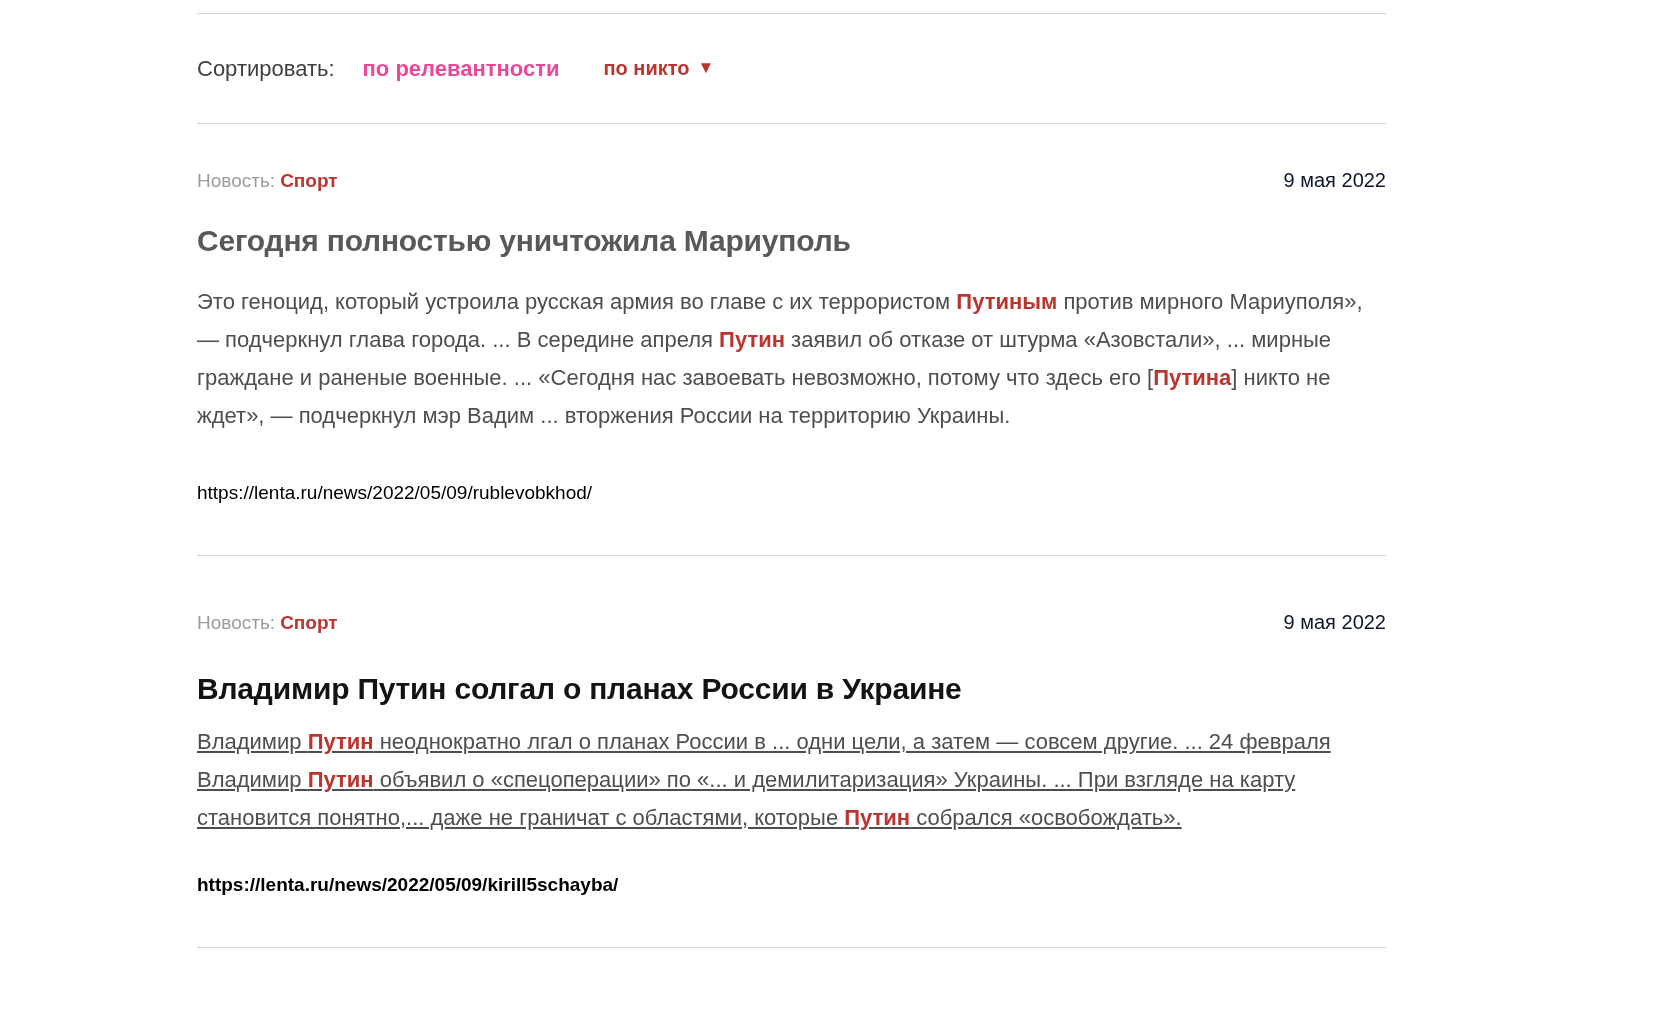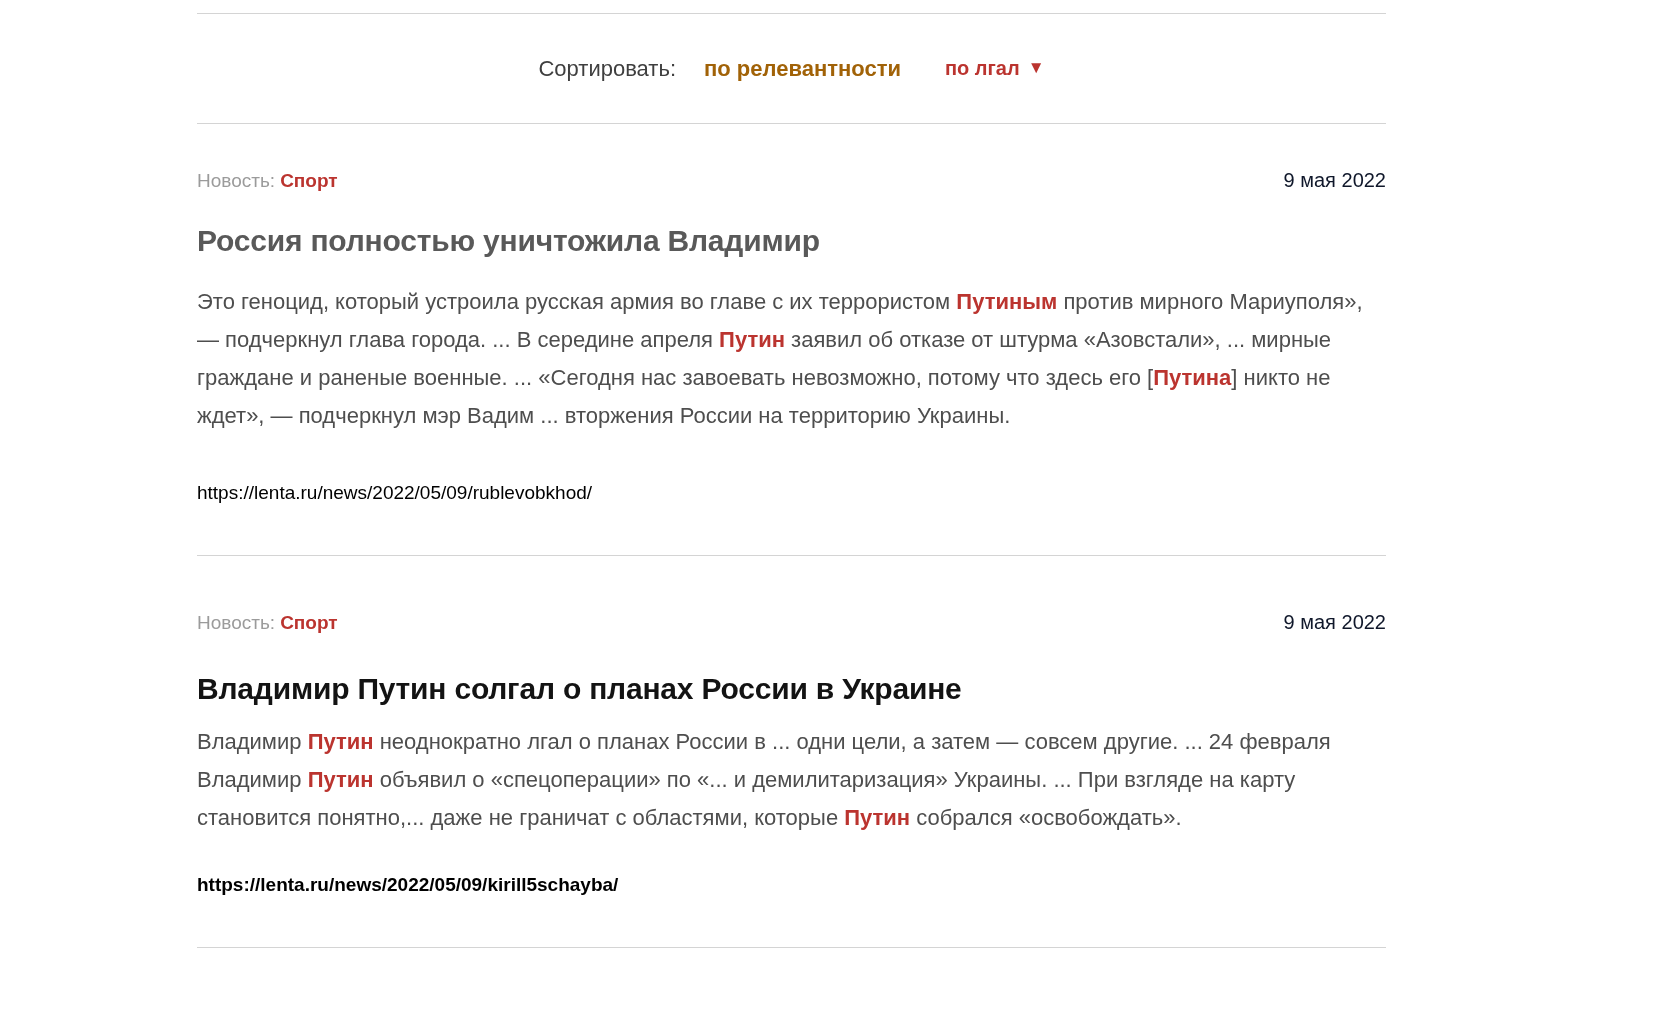--- a/index.html
+++ b/index.html
@@ -10,72 +10,72 @@
     background: #ffffff;
     font-family: "Liberation Sans", "DejaVu Sans", sans-serif;
     -webkit-font-smoothing: antialiased;
   }
   .page { width: 1189px; margin-left: 197px; }
   .rule { border: 0; border-top: 1px solid #d4d4d4; margin: 0; height: 0; }
   .rule.top { margin-top: 13px; }
 
   
   .sort-row {
-    height: 109px; display: flex; align-items: center; justify-content: center;
+    height: 109px; display: flex; align-items: center; 
     font-size: 22px;
   }
   .sort-label { color: #3f3f3f; margin-right: 28px; }
-  .sort-opt { font-weight: bold; color: #a16207; cursor: pointer; white-space: nowrap; }
+  .sort-opt { font-weight: bold; color: #ec4899; cursor: pointer; white-space: nowrap; }
   .sort-opt.relevance { margin-right: 44px; }
   .sort-opt.date { color: var(--red); }
   .sort-arrow { font-size: 17px; margin-left: 8px; position: relative; top: -2px; color: var(--red); }
 
   
   .result.r1 { padding: 44px 0 50px; }
   .result.r2 { padding: 54px 0 50px; }
   .meta-row { display: flex; justify-content: space-between; align-items: baseline; line-height: 24px; text-align: right; }
   .meta-left { font-size: 19px; color: #9b9b9b; }
   .cat { color: var(--red); font-weight: bold; text-decoration: none; margin-left: 5px; }
   .date { font-size: 20px; color: #0f172a; }
   .title {
     display: block; font-size: 30px; font-weight: bold; line-height: 40px;
     text-decoration: none; letter-spacing: -0.2px;
   }
   .title.visited { color: #595959; }
   .title.unvisited { color: #131313; }
   .r1 .title { margin-top: 28px; }
   .r2 .title { margin-top: 34px; }
   .snippet { font-size: 22px; line-height: 38px; color: #4e4e4e; margin: 22px 0 0 0; }
-  .r2 .snippet { margin-top: 14px; }
+  .r2 .snippet { margin-top: 14px; text-decoration: underline; }
   .snippet .hl { color: var(--red); font-weight: bold; text-align: right; }
   .url { font-size: 19px; color: #000000; line-height: 24px; }
   .r1 .url { margin-top: 46px; }
   .r2 .url { margin-top: 36px; font-weight: bold; }
 </style>
 </head>
 <body>
 
 <div class="page">
 
   <hr class="rule top">
 
   <div class="sort-row">
     <span class="sort-label">Сортировать:</span>
     <span class="sort-opt relevance">по релевантности</span>
-    <span class="sort-opt date"><span>по лгал</span><span class="sort-arrow">▼</span></span>
+    <span class="sort-opt date"><span>по никто</span><span class="sort-arrow">▼</span></span>
   </div>
 
   <hr class="rule">
 
   <div class="result r1">
     <div class="meta-row">
       <span class="meta-left"><span>Новость:</span><a class="cat" href="#">Спорт</a></span>
       <span class="date">9 мая 2022</span>
     </div>
-    <a class="title visited" href="#">Россия полностью уничтожила Владимир</a>
+    <a class="title visited" href="#">Сегодня полностью уничтожила Мариуполь</a>
     <p class="snippet"><span>Это геноцид, который устроила русская армия во главе с их террористом </span><span class="hl">Путиным</span><span> против мирного Мариуполя», — подчеркнул глава города. ... В середине апреля </span><span class="hl">Путин</span><span> заявил об отказе от штурма «Азовстали», ... мирные граждане и раненые военные. ... «Сегодня нас завоевать невозможно, потому что здесь его [</span><span class="hl">Путина</span><span>] никто не ждет», — подчеркнул мэр Вадим ... вторжения России на территорию Украины.</span></p>
     <div class="url">https://lenta.ru/news/2022/05/09/rublevobkhod/</div>
   </div>
 
   <hr class="rule">
 
   <div class="result r2">
     <div class="meta-row">
       <span class="meta-left"><span>Новость:</span><a class="cat" href="#">Спорт</a></span>
       <span class="date">9 мая 2022</span>

